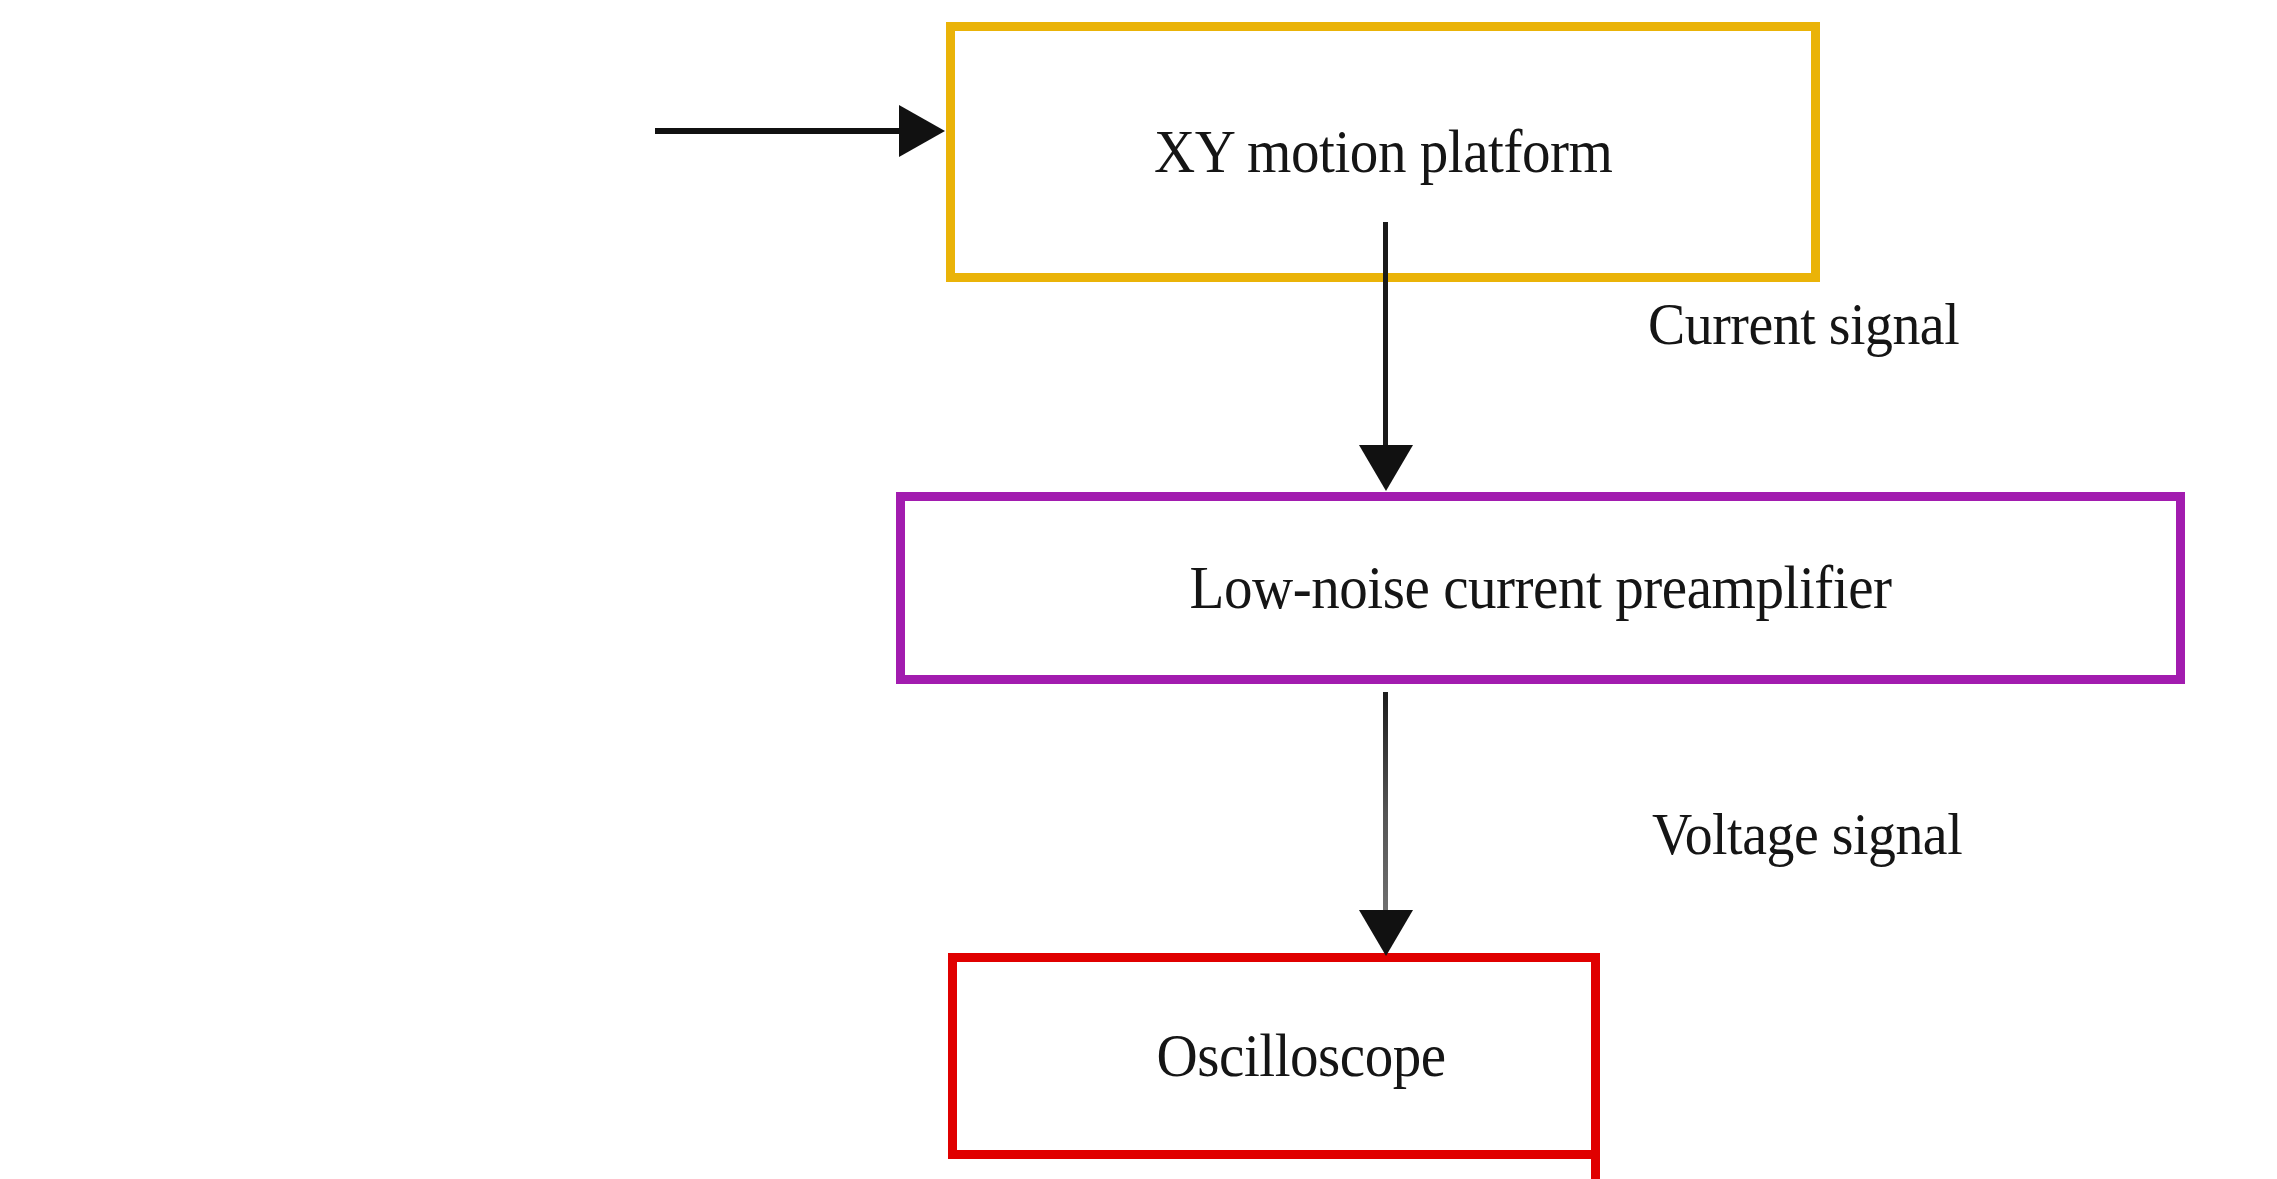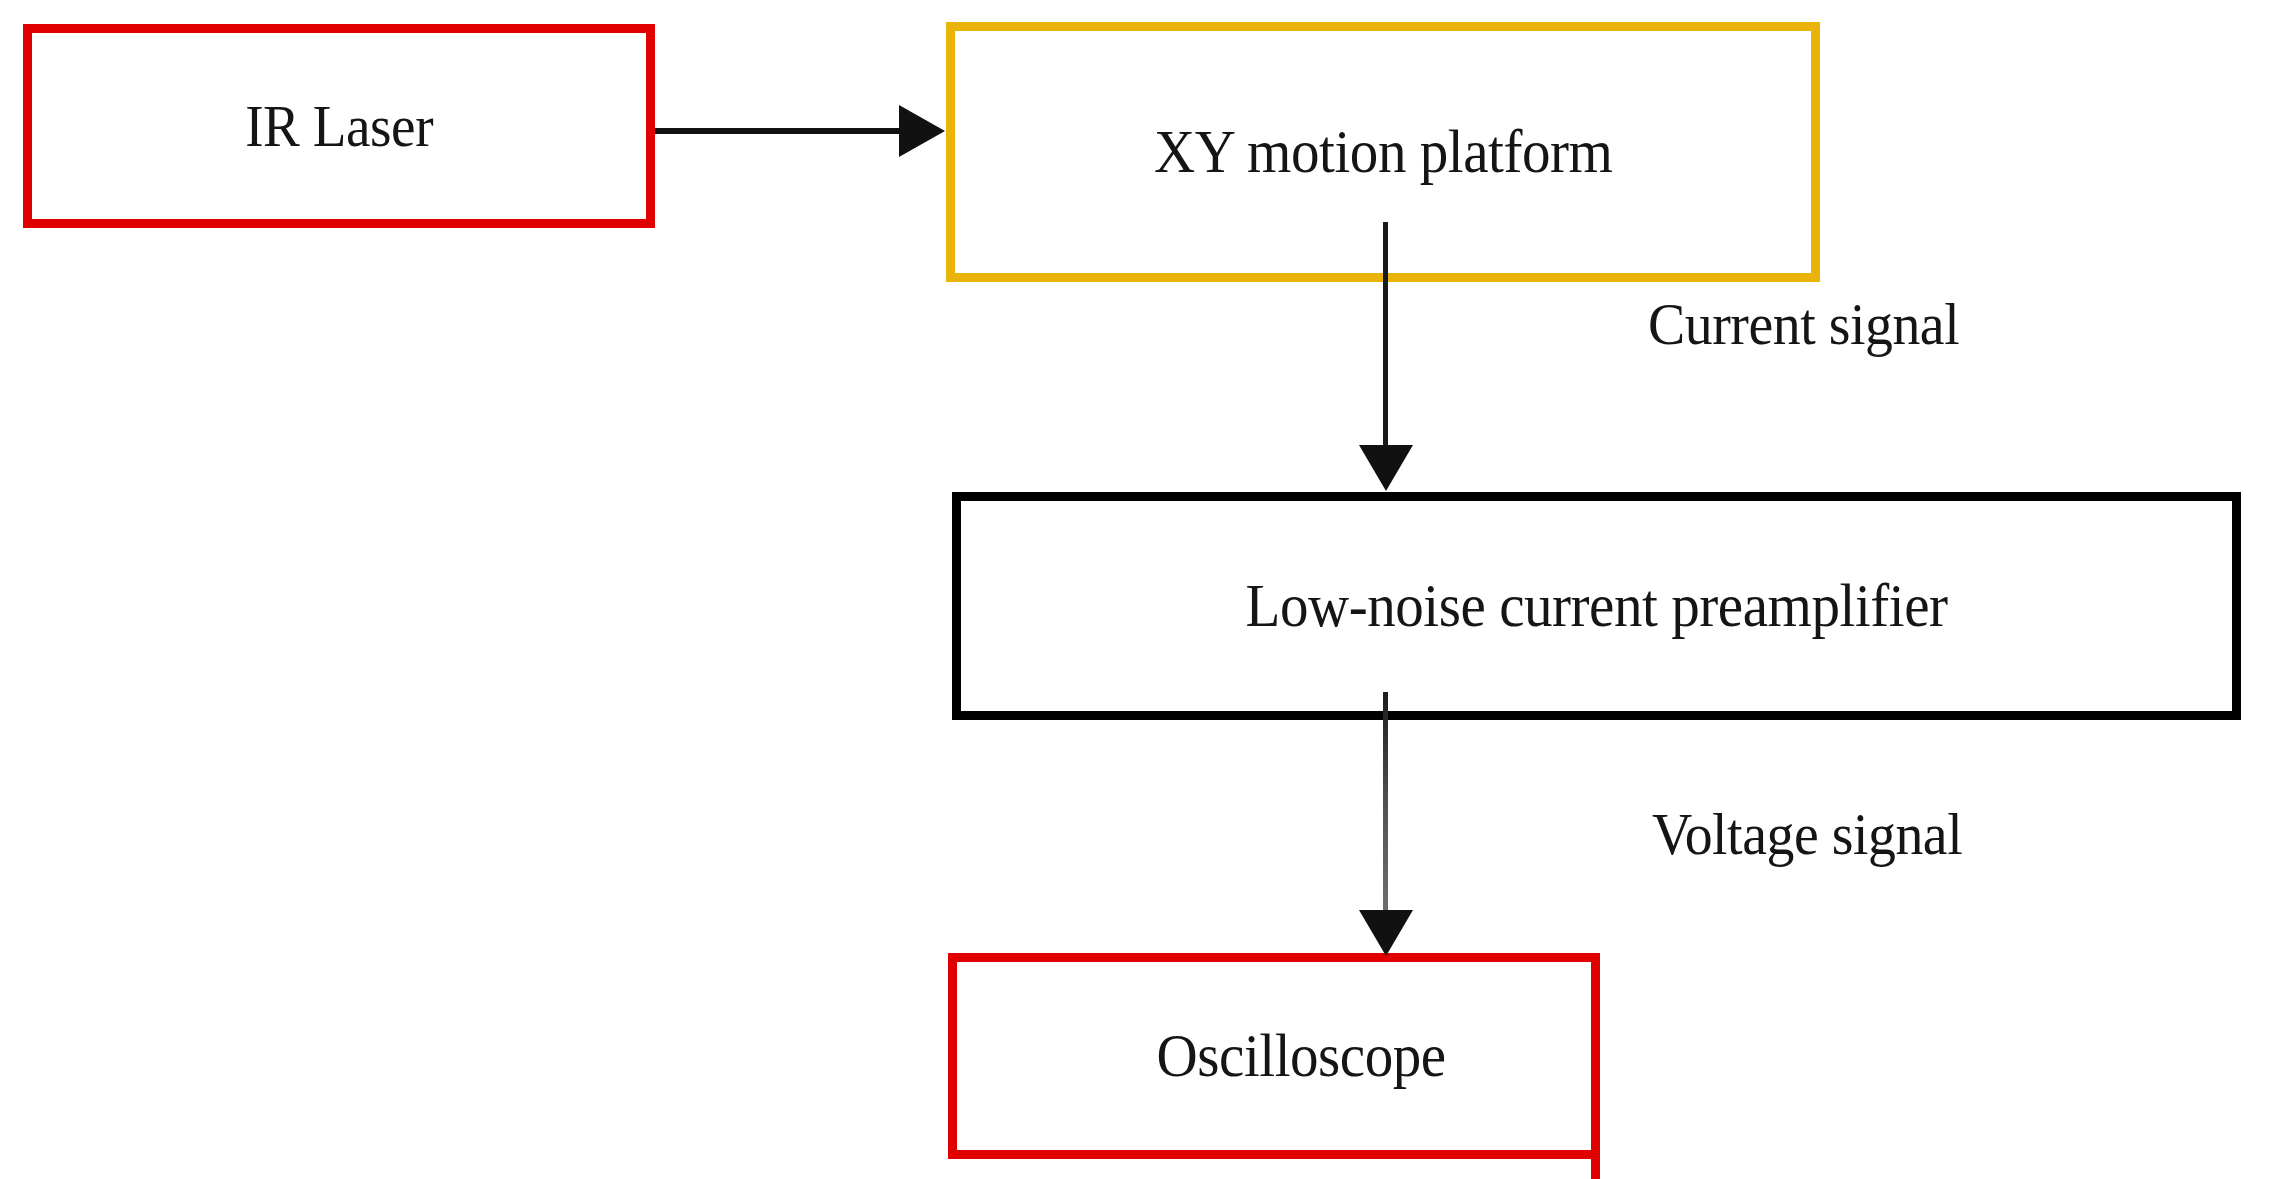--- a/index.html
+++ b/index.html
@@ -47,23 +47,23 @@
   #node-ir-laser .node-label { font-size: 60px; }
 
   #node-xy-platform {
     left: 946px; top: 22px;
     width: 874px; height: 260px;
     border: 9px solid #eab308;
   }
   #node-xy-platform .node-label { font-size: 62px; }
 
   #node-preamplifier {
-    left: 952px; top: 492px;
-    width: 1289px; height: 228px;
-    border: 9px solid #000000;
+    left: 896px; top: 492px;
+    width: 1289px; height: 192px;
+    border: 9px solid #a21caf;
   }
   #node-preamplifier .node-label { font-size: 62px; }
 
   #node-oscilloscope {
     left: 948px; top: 953px;
     width: 652px; height: 206px;
     border: 9px solid #e00000;
     justify-content: center;
     padding-left: 54px;
   }
@@ -143,23 +143,20 @@
     transform-origin: left center;
   }
   #label-current-signal { left: 1648px; top: 290px; }
   #label-voltage-signal { left: 1652px; top: 800px; }
 </style>
 </head>
 <body>
 
 <div id="canvas">
 
-  <div class="node" id="node-ir-laser">
-    <span class="node-label">IR Laser</span>
-  </div>
 
   <div class="node" id="node-xy-platform">
     <span class="node-label">XY motion platform</span>
   </div>
 
   <div class="node" id="node-preamplifier">
     <span class="node-label">Low-noise current preamplifier</span>
   </div>
 
   <div class="node" id="node-oscilloscope">

